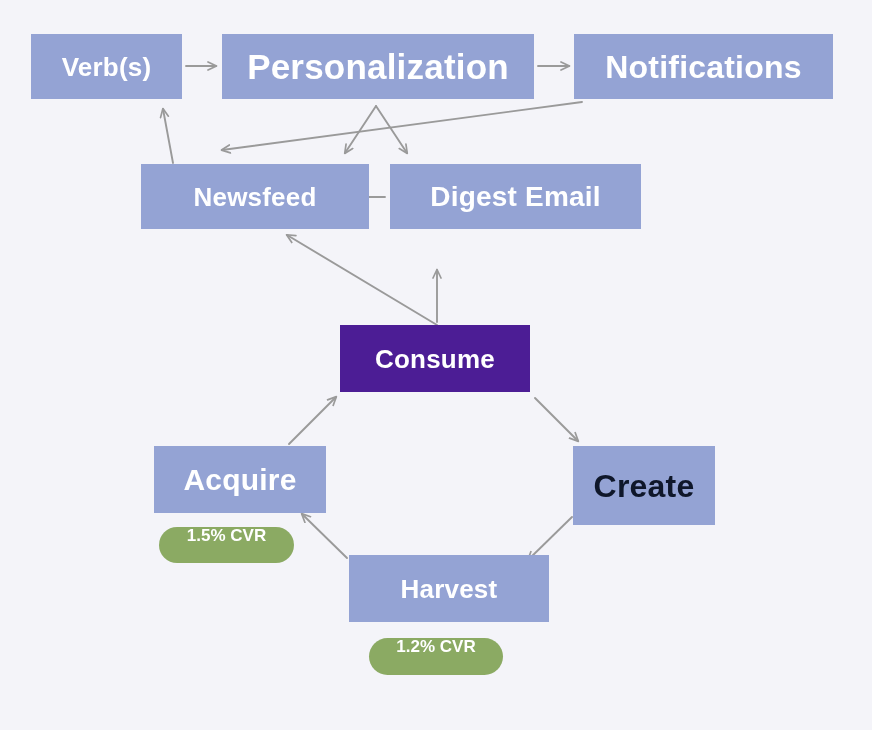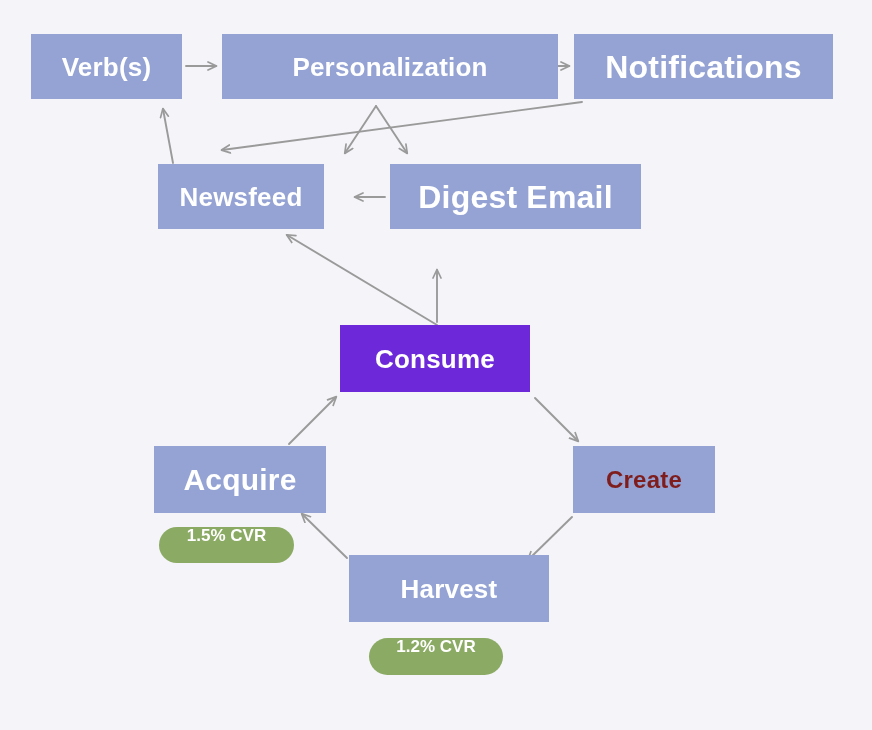--- a/index.html
+++ b/index.html
@@ -86,39 +86,39 @@
         <path d="M 535 398 L 578 441" marker-end="url(#arrowhead)" stroke="#9a9a9a"></path>
         <path d="M 572 517 L 528 560" marker-end="url(#arrowhead)" stroke="#9a9a9a"></path>
         <path d="M 347 558 L 302 514" marker-end="url(#arrowhead)" stroke="#9a9a9a"></path>
       </g>
   </svg>
 
   <div id="node-group">
       <div class="node" style="left: 31px; top: 34px; width: 151px; height: 65px; background: rgb(148, 163, 212); color: rgb(255, 255, 255); font-size: 26px;">
         <span class="node-label">Verb(s)</span>
       </div>
-      <div class="node" style="left: 222px; top: 34px; width: 336px; height: 65px; background: rgb(148, 163, 212); color: rgb(255, 255, 255); font-size: 26px;">
+      <div class="node" style="left: 222px; top: 34px; width: 312px; height: 65px; background: rgb(148, 163, 212); color: rgb(255, 255, 255); font-size: 35px;">
         <span class="node-label">Personalization</span>
       </div>
       <div class="node" style="left: 574px; top: 34px; width: 259px; height: 65px; background: rgb(148, 163, 212); color: rgb(255, 255, 255); font-size: 32px;">
         <span class="node-label">Notifications</span>
       </div>
-      <div class="node" style="left: 158px; top: 164px; width: 166px; height: 65px; background: rgb(148, 163, 212); color: rgb(255, 255, 255); font-size: 26px; align-items: center;">
+      <div class="node" style="left: 141px; top: 164px; width: 228px; height: 65px; background: rgb(148, 163, 212); color: rgb(255, 255, 255); font-size: 26px; align-items: center;">
         <span class="node-label">Newsfeed</span>
       </div>
-      <div class="node" style="left: 390px; top: 164px; width: 251px; height: 65px; background: rgb(148, 163, 212); color: rgb(255, 255, 255); font-size: 32px;">
+      <div class="node" style="left: 390px; top: 164px; width: 251px; height: 65px; background: rgb(148, 163, 212); color: rgb(255, 255, 255); font-size: 28px;">
         <span class="node-label">Digest Email</span>
       </div>
-      <div class="node" style="left: 340px; top: 325px; width: 190px; height: 67px; background: #6d28d9; color: rgb(255, 255, 255); font-size: 26px;">
+      <div class="node" style="left: 340px; top: 325px; width: 190px; height: 67px; background: #4c1d95; color: rgb(255, 255, 255); font-size: 26px;">
         <span class="node-label">Consume</span>
       </div>
       <div class="node" style="left: 127px; top: 446px; width: 172px; height: 67px; background: rgb(148, 163, 212); color: rgb(255, 255, 255); font-size: 30px; margin-left: 27px;">
         <span class="node-label">Acquire</span>
       </div>
-      <div class="node" style="left: 573px; top: 446px; width: 142px; height: 67px; background: rgb(148, 163, 212); color: #7f1d1d; font-size: 24px;">
+      <div class="node" style="left: 573px; top: 446px; width: 142px; height: 79px; background: rgb(148, 163, 212); color: #0f172a; font-size: 32px;">
         <span class="node-label">Create</span>
       </div>
       <div class="node" style="left: 349px; top: 555px; width: 200px; height: 67px; background: rgb(148, 163, 212); color: rgb(255, 255, 255); font-size: 26px;">
         <span class="node-label">Harvest</span>
       </div>
     </div>
   <div id="badge-group">
       <div class="badge" style="left: 159px; top: 527px; width: 135px; height: 36px; background: rgb(139, 170, 99); color: rgb(255, 255, 255); font-size: 17px;">
         <span class="badge-label">1.5% CVR</span>
       </div>

